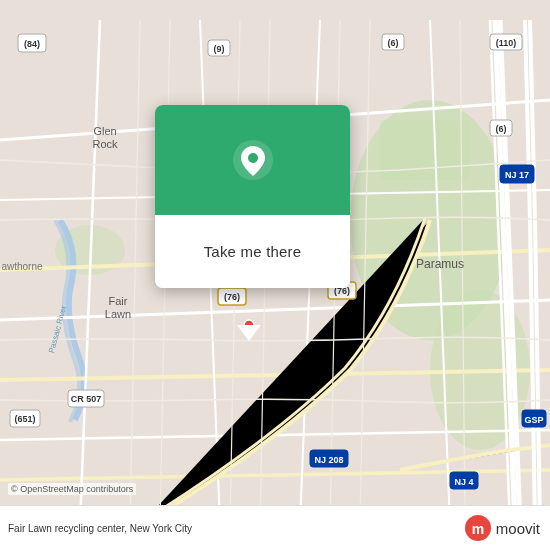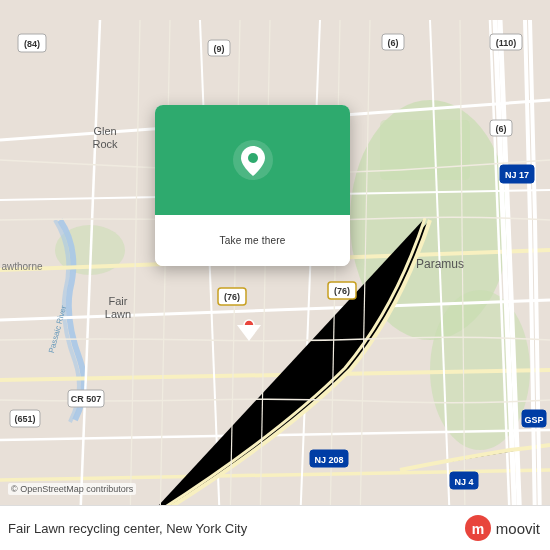--- a/index.html
+++ b/index.html
@@ -50,25 +50,25 @@
     }
 
     #location-pin-icon {
       width: 44px;
       height: 44px;
     }
 
     #popup-button {
       display: block;
       width: 100%;
-      padding: 20px 0;
+      padding: 28px 0;
       background: white;
       border: none;
       cursor: pointer;
-      font-size: 10px;
+      font-size: 15px;
       font-weight: 500;
       color: #333;
       text-align: center;
       letter-spacing: 0.2px;
     }
 
     
     #popup-arrow {
       position: absolute;
       top: 325px;
@@ -91,21 +91,21 @@
       background: white;
       display: flex;
       align-items: center;
       justify-content: space-between;
       padding: 0 10px 0 8px;
       border-top: 1px solid #ddd;
       z-index: 20;
     }
 
     #location-title {
-      font-size: 13px;
+      font-size: 10px;
       color: #333;
       font-weight: 400;
     }
 
     #moovit-logo {
       display: flex;
       align-items: center;
       gap: 4px;
     }
 

